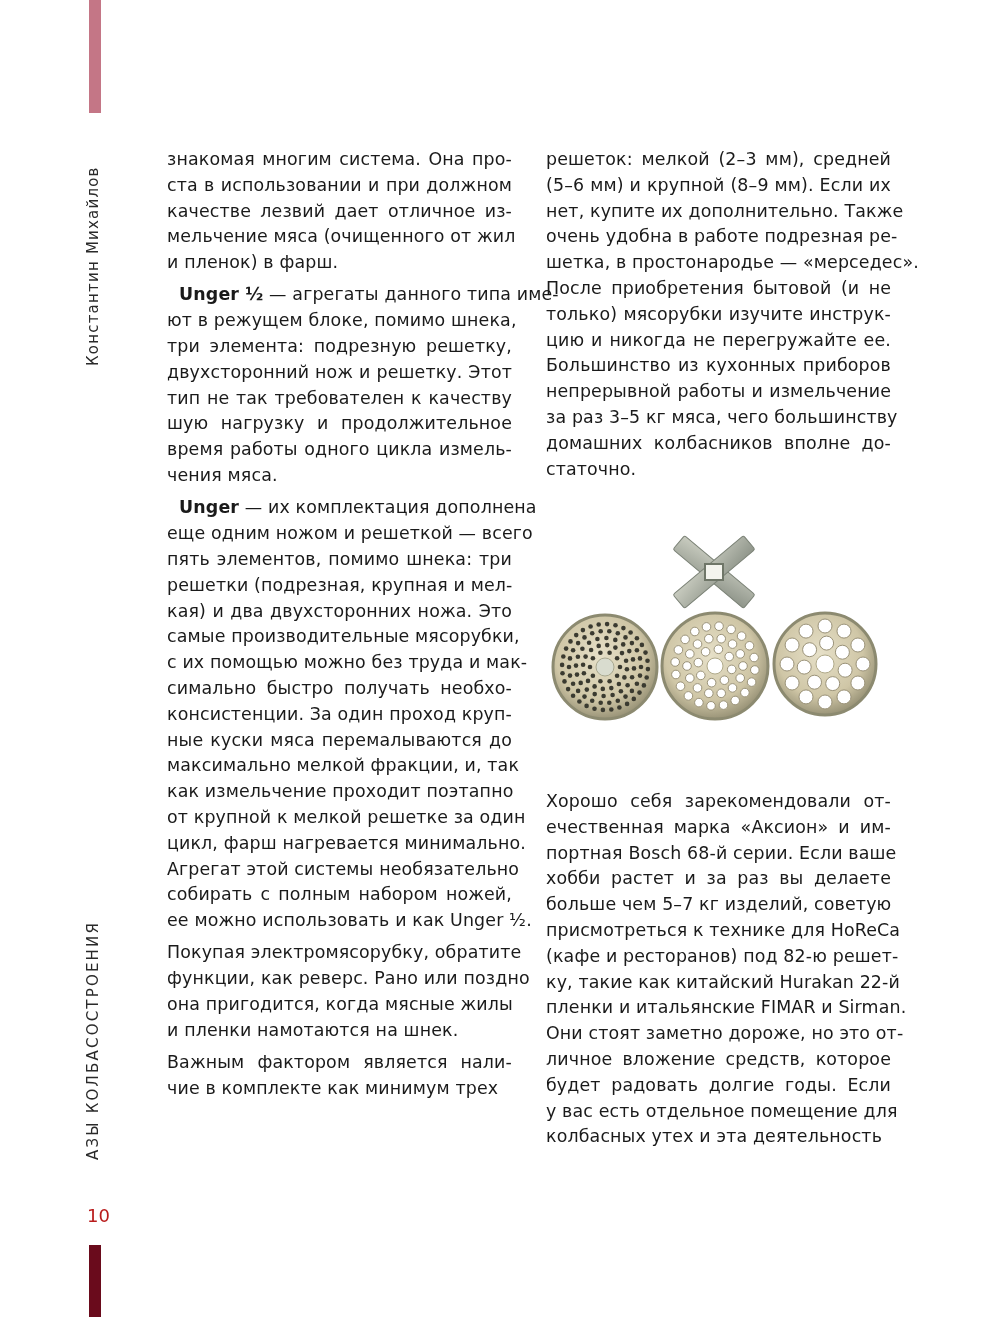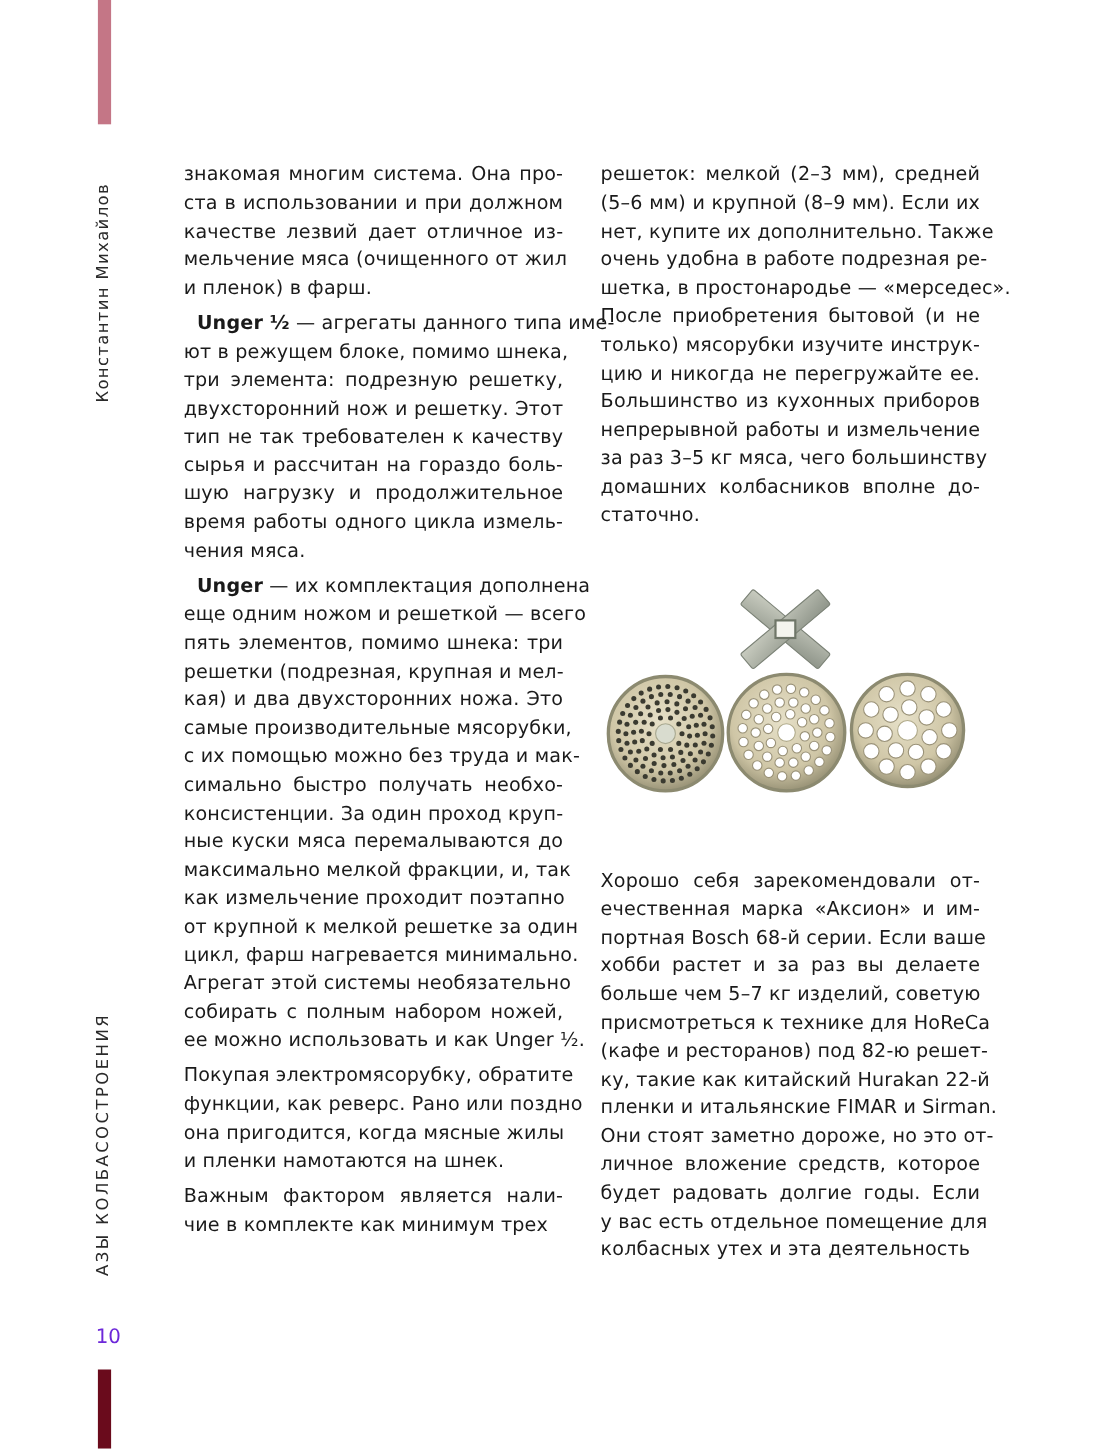--- a/index.html
+++ b/index.html
@@ -4,21 +4,21 @@
 <style>
   html, body { margin: 0; padding: 0; background: #ffffff; }
   body { width: 1000px; height: 1317px; position: relative; overflow: hidden;
          font-family: "DejaVu Sans", sans-serif; color: #1a1a1a; }
   .bar-top { position: absolute; left: 89px; top: 0; width: 12px; height: 113px; background: #c47686; }
   .bar-bottom { position: absolute; left: 89px; top: 1245px; width: 12px; height: 72px; background: #6a0b1c; }
   .vert { position: absolute; font-size: 15px; letter-spacing: 1.2px; color: #2a2a2a;
           transform-origin: left top; transform: rotate(-90deg); white-space: nowrap; }
   .vert-author { left: 84px; top: 366px; }
   .vert-section { left: 84px; top: 1160px; letter-spacing: 2.2px; }
-  .page-num { position: absolute; left: 87px; top: 1205px; font-size: 18px; color: #6d28d9; }
+  .page-num { position: absolute; left: 87px; top: 1205px; font-size: 18px; color: #b91c1c; }
   .col { position: absolute; width: 345px; }
   .col-left { left: 167px; top: 147px; }
   .col-right { left: 546px; top: 147px; }
   .col-right2 { left: 546px; top: 789px; }
   .line { display: block; height: 25.8px; line-height: 25.8px; font-size: 17.4px;
           text-align: justify; text-align-last: justify; white-space: nowrap; overflow: visible; letter-spacing: 0.15px; }
   .line.last { text-align-last: left; }
   .para { display: block; margin-bottom: 6.5px; }
   .bold { font-weight: bold; margin-left: 12px; }
   .figure { position: absolute; left: 546px; top: 530px; width: 345px; height: 200px; }
@@ -39,21 +39,20 @@
       <span class="line">качестве лезвий дает отличное из-</span>
       <span class="line">мельчение мяса (очищенного от жил</span>
       <span class="line last">и пленок) в фарш.</span>
     </div>
     <div class="para">
       <span class="line"><span class="bold">Unger ½</span><span> — агрегаты данного типа име-</span></span>
       <span class="line">ют в режущем блоке, помимо шнека,</span>
       <span class="line">три элемента: подрезную решетку,</span>
       <span class="line">двухсторонний нож и решетку. Этот</span>
       <span class="line">тип не так требователен к качеству</span>
-      <span class="line">сырья и рассчитан на гораздо боль-</span>
       <span class="line">шую нагрузку и продолжительное</span>
       <span class="line">время работы одного цикла измель-</span>
       <span class="line last">чения мяса.</span>
     </div>
     <div class="para">
       <span class="line"><span class="bold">Unger</span><span> — их комплектация дополнена</span></span>
       <span class="line">еще одним ножом и решеткой — всего</span>
       <span class="line">пять элементов, помимо шнека: три</span>
       <span class="line">решетки (подрезная, крупная и мел-</span>
       <span class="line">кая) и два двухсторонних ножа. Это</span>

